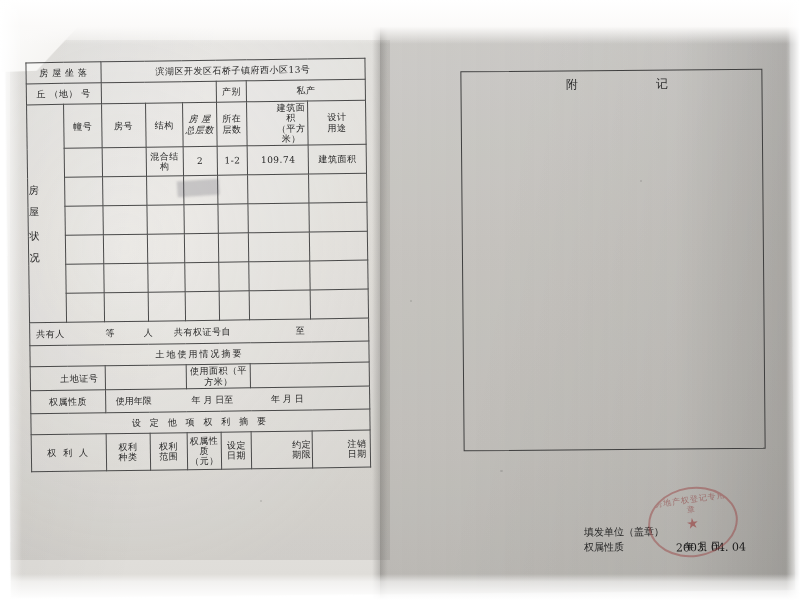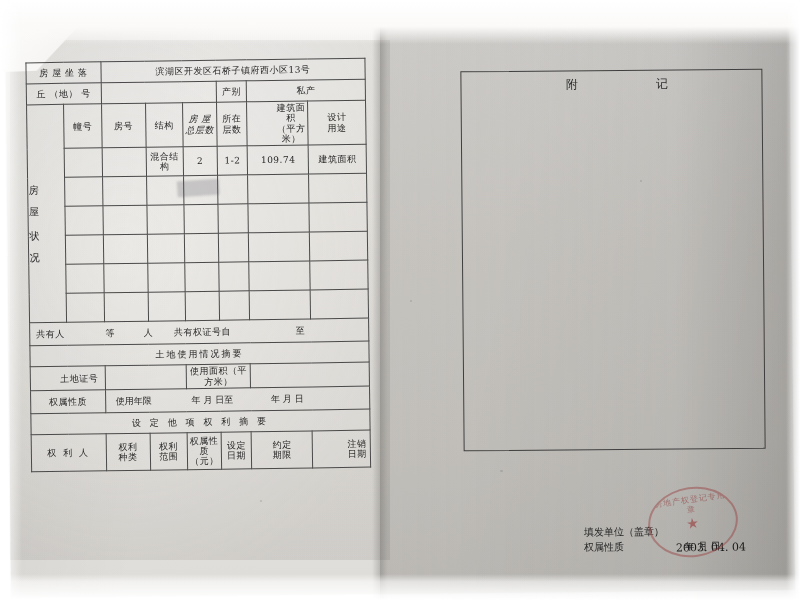--- a/index.html
+++ b/index.html
@@ -388,21 +388,21 @@
       <tr>
         <td class="hdr" colspan="2" style="height:34px; letter-spacing:2px;">权 利 人</td>
         <td class="hdr" style="white-space:pre-line;">权利
 种类</td>
         <td class="hdr" style="white-space:pre-line;">权利
 范围</td>
         <td class="hdr" style="white-space:pre-line;">权属性质
 （元）</td>
         <td class="hdr" style="white-space:pre-line;">设定
 日期</td>
-        <td class="hdr" style="white-space:pre-line;">约定
+        <td class="hdr" style="white-space:pre-line;text-align:right;">约定
 期限</td>
         <td class="hdr" style="white-space:pre-line;padding-left:32px;">注销
 日期</td>
       </tr>
     </tbody>
       </table>
 
     <div class="smudge"></div>
   </div>
 

